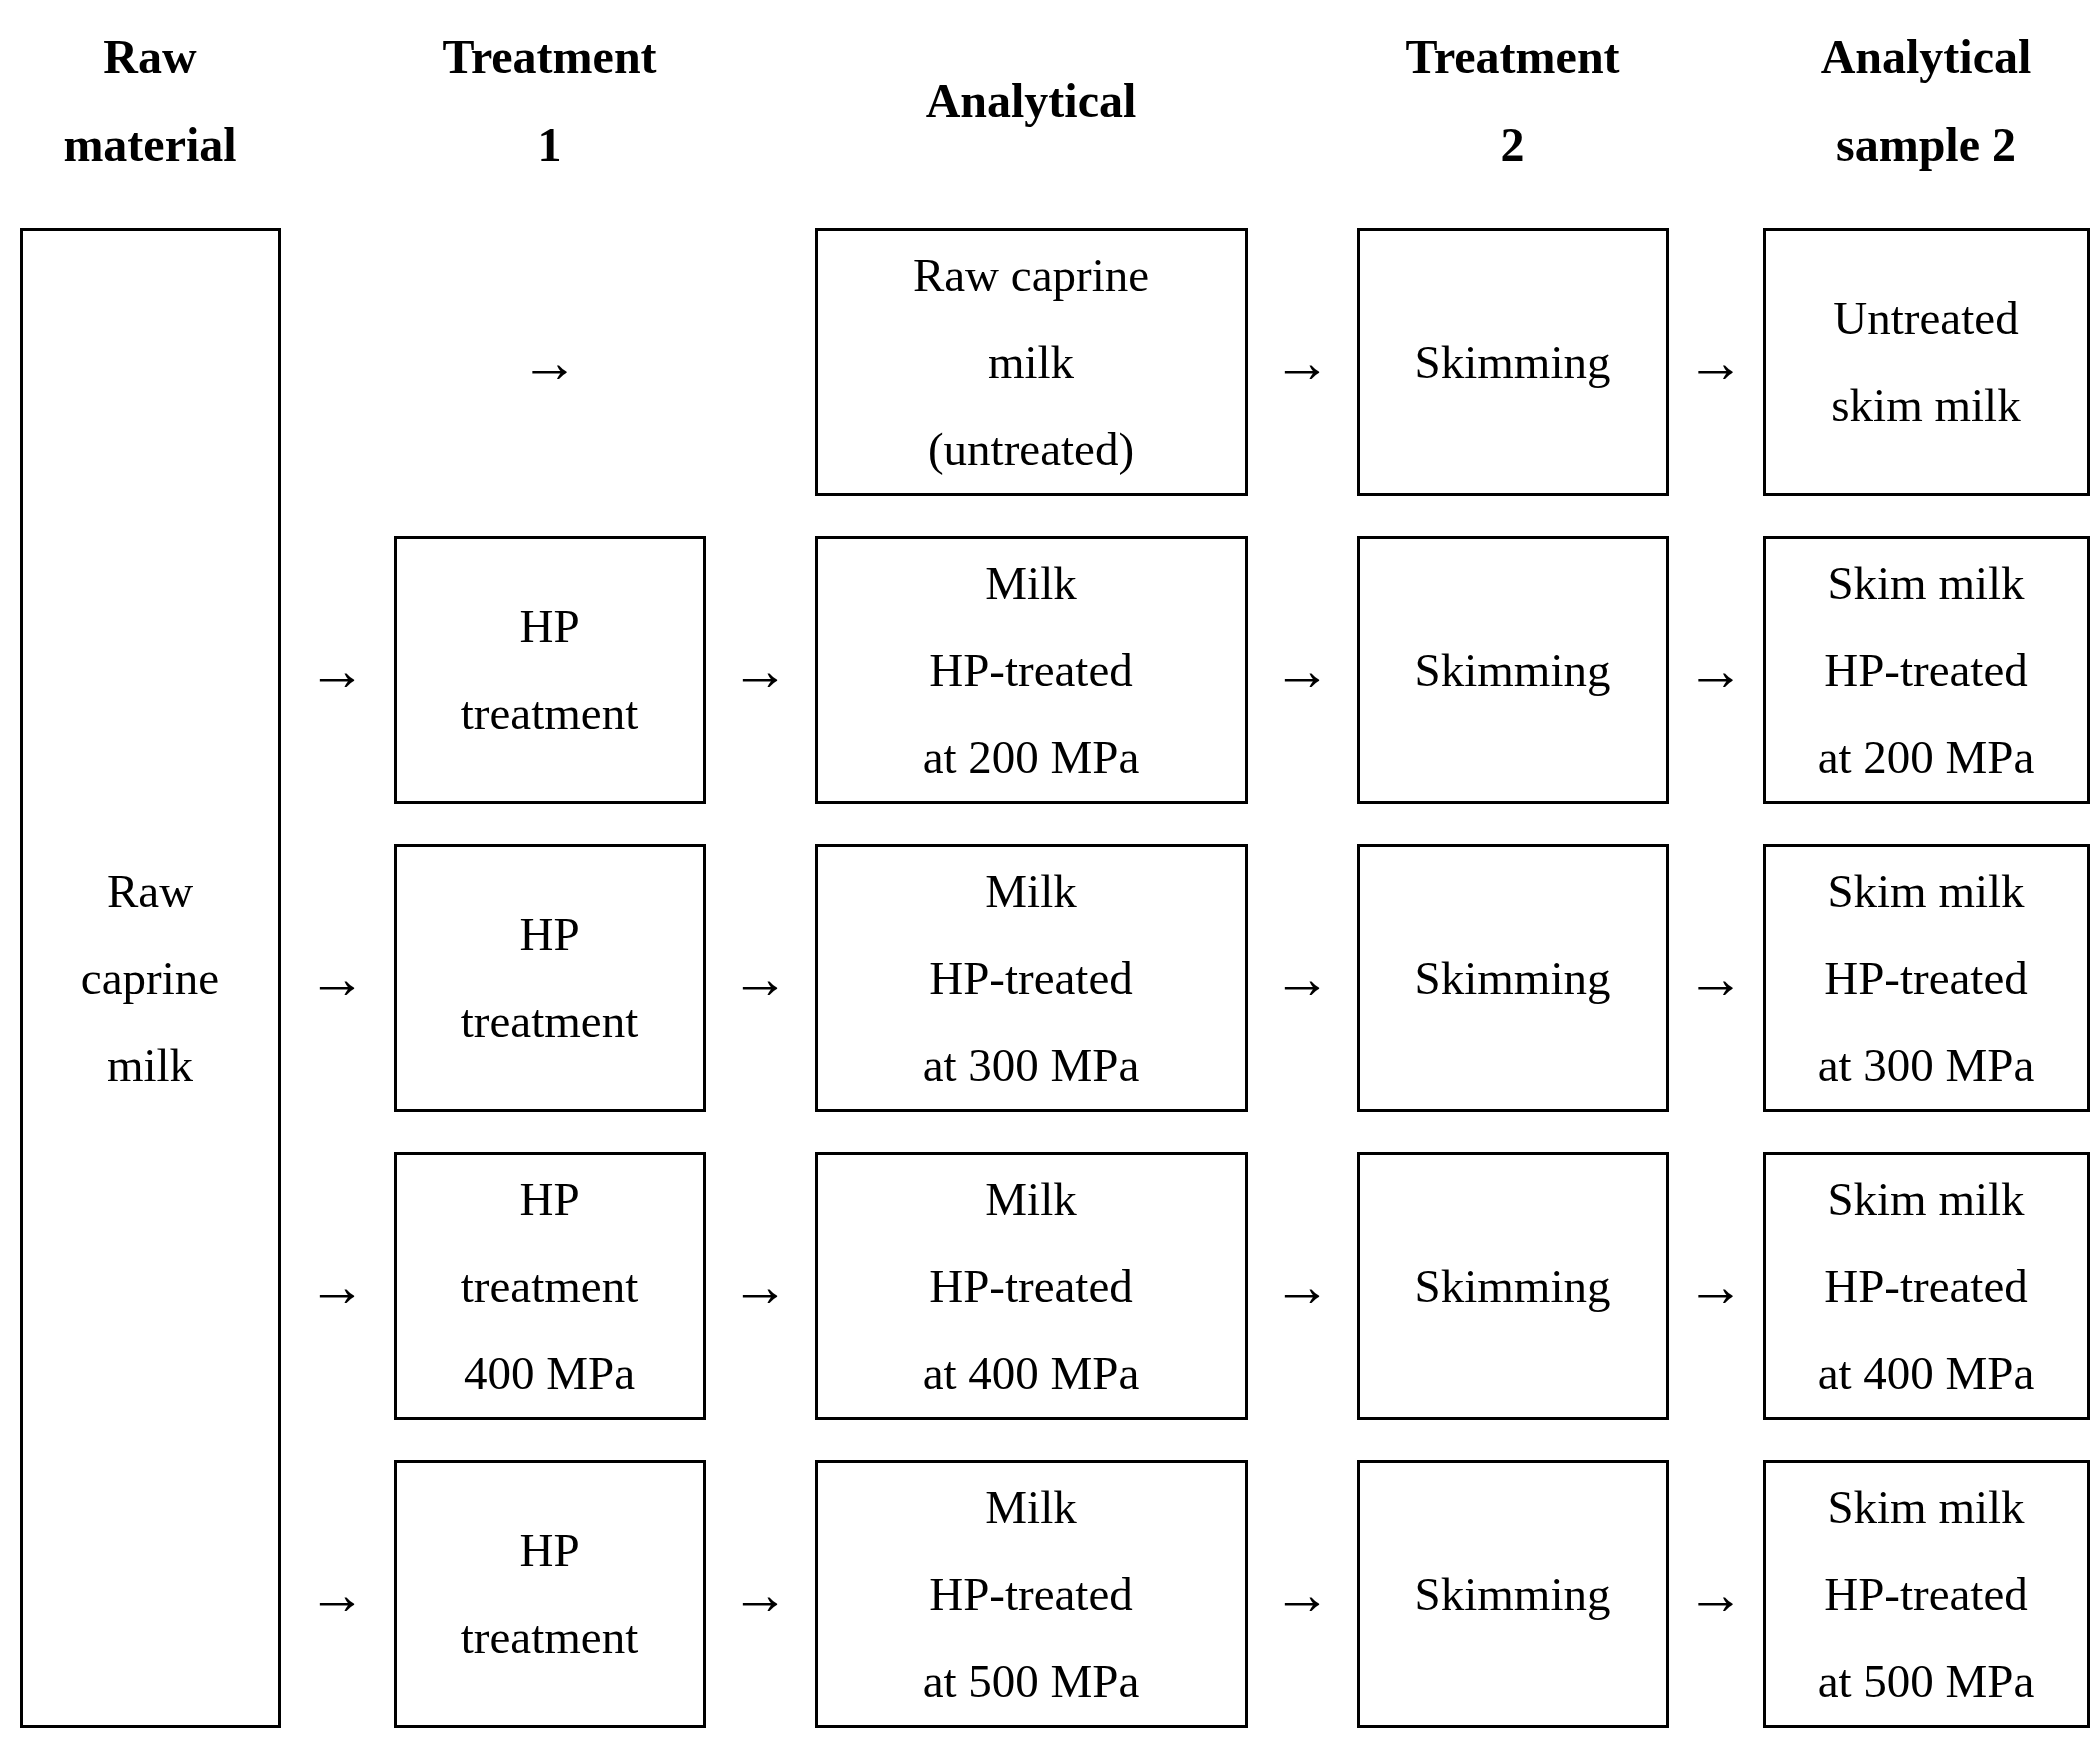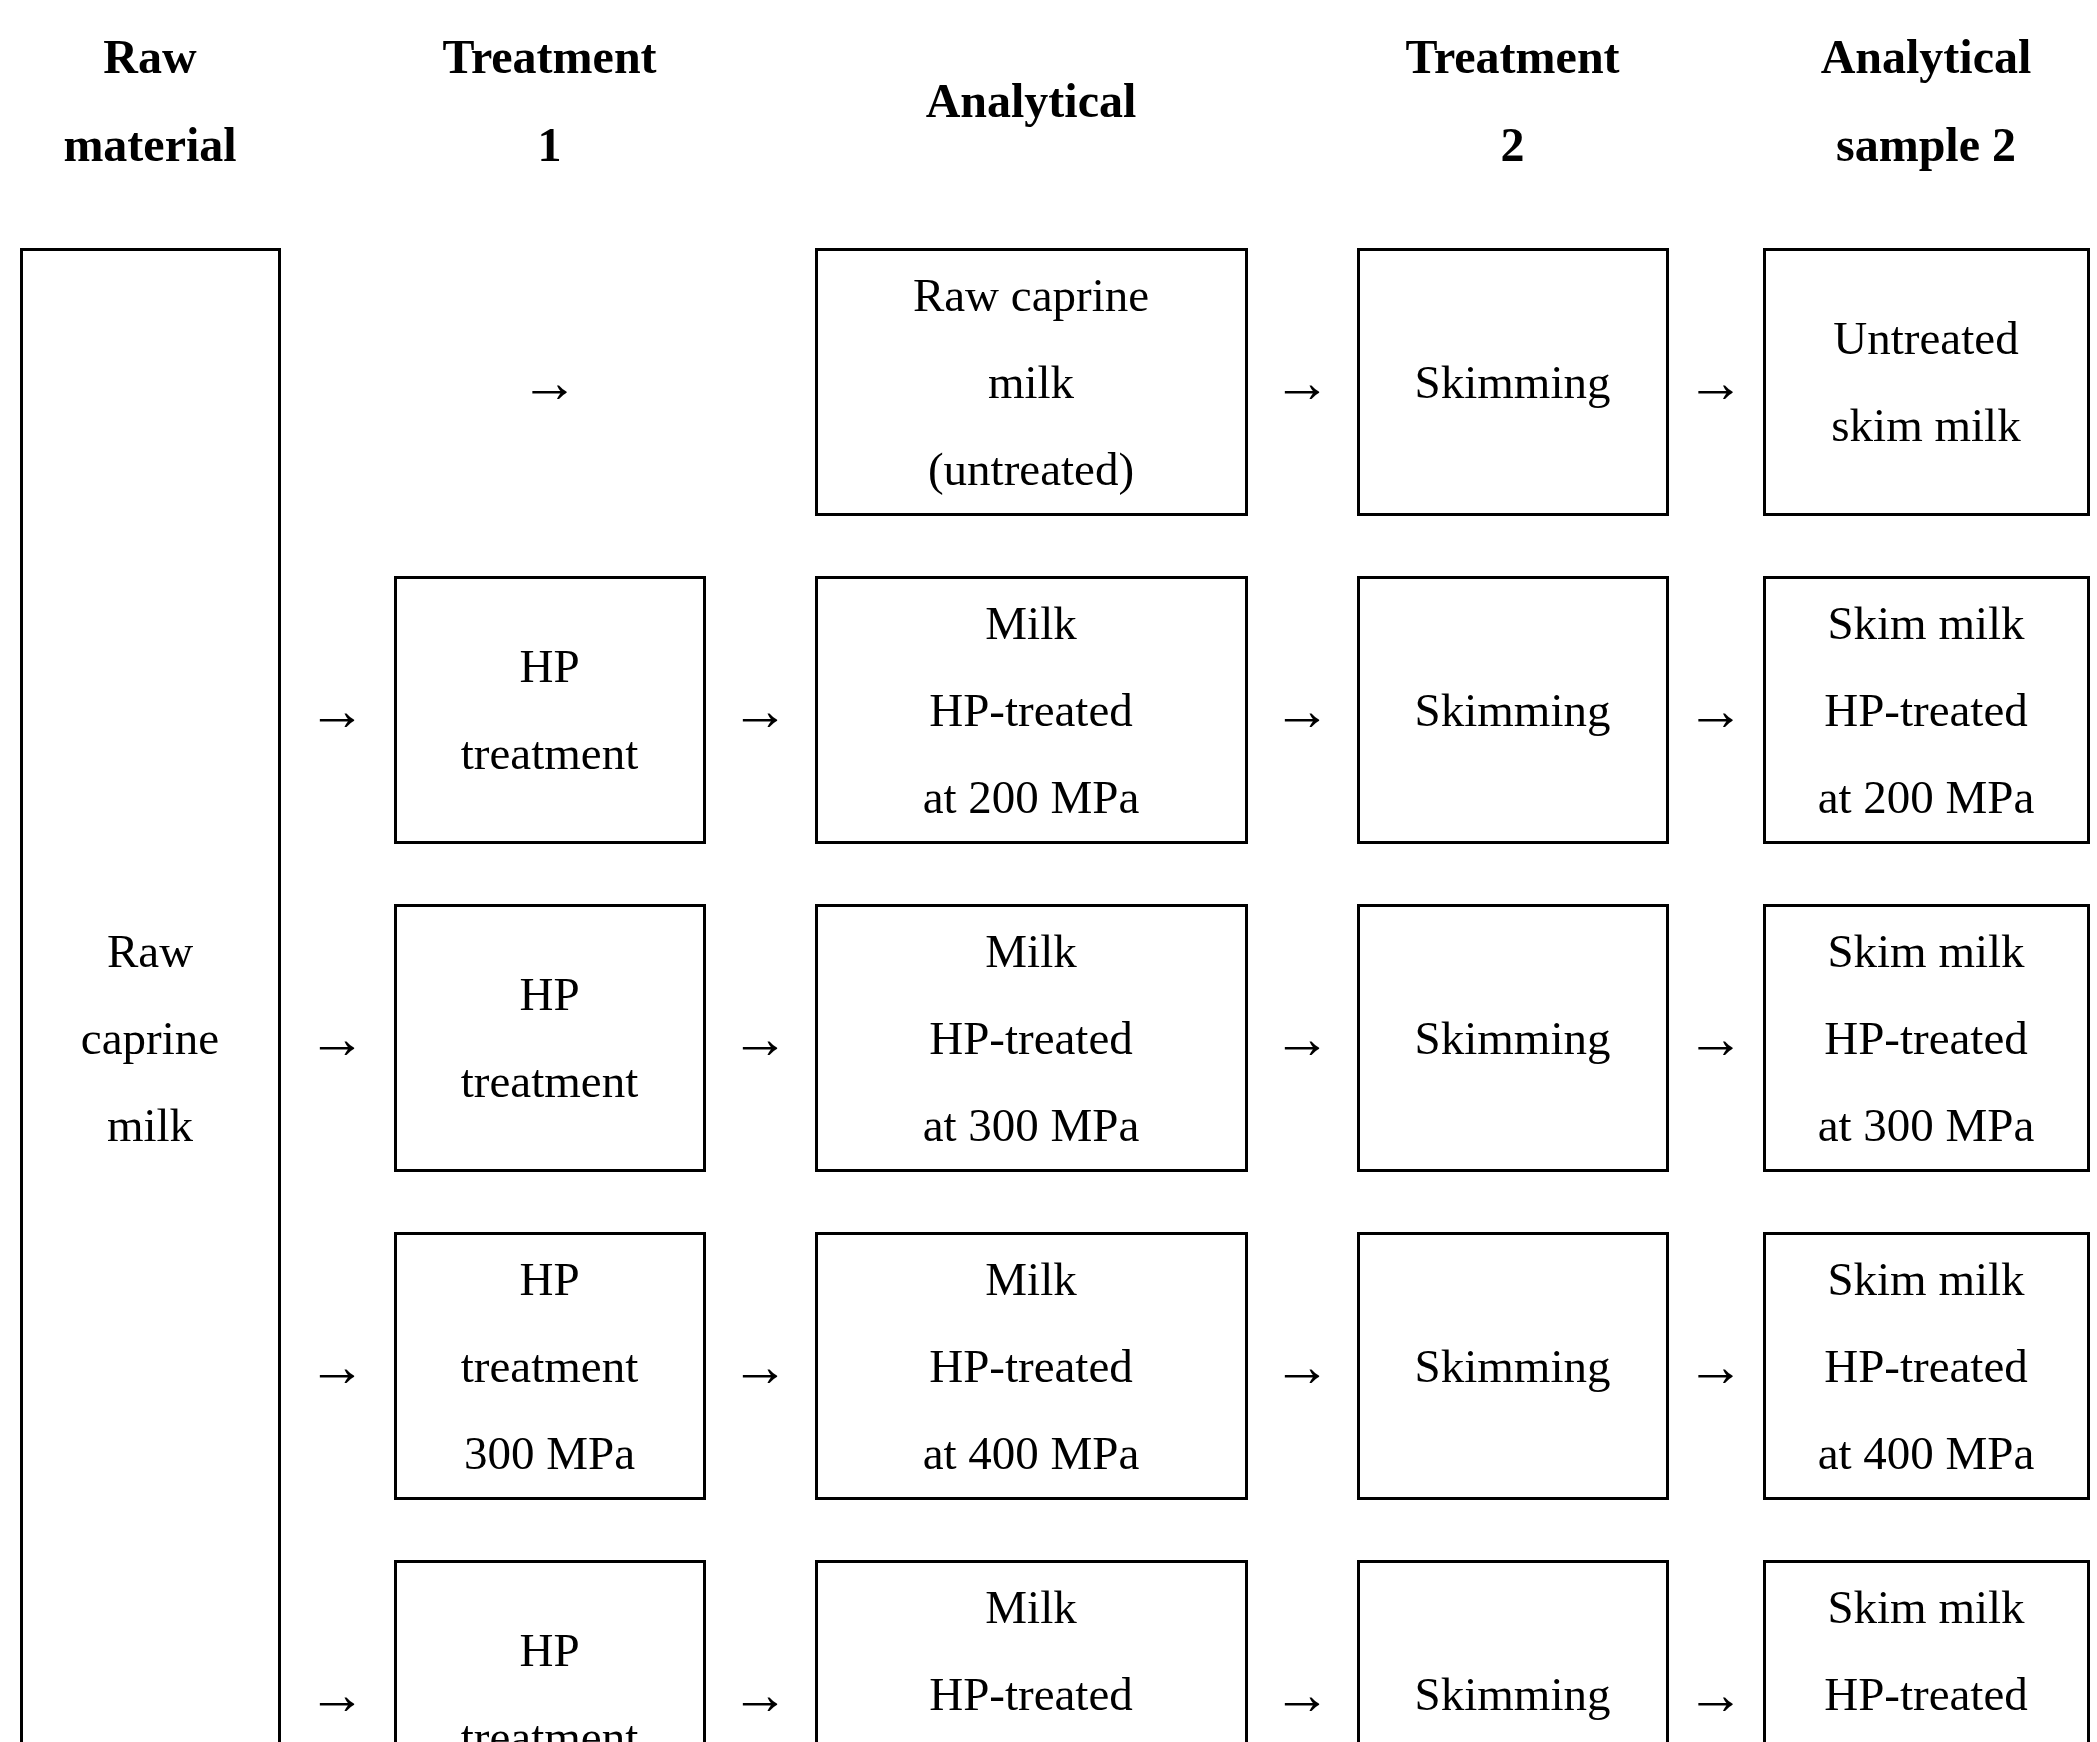--- a/index.html
+++ b/index.html
@@ -13,21 +13,21 @@
     overflow: hidden;
   }
   .grid {
     box-sizing: border-box;
     width: 2097px;
     height: 1731px;
     padding: 0 8.6px 0 19.5px;
     display: grid;
     grid-template-columns: 261px 113px 312px 109px 433px 109px 312px 94px 327px;
     grid-template-rows: 188px 268px 268px 268px 268px 268px;
-    row-gap: 60px;
+    row-gap: 40px;
   }
   .hdr {
     display: flex;
     flex-direction: column;
     justify-content: center;
     align-items: center;
     text-align: center;
     font-weight: bold;
     font-size: 48px;
     line-height: 88px;
@@ -143,21 +143,21 @@
   <div class="box" style="grid-area:4/9">
       <div>Skim milk</div>
       <div>HP-treated</div>
       <div>at 300 MPa</div>
     </div>
 
   <div class="arrow" style="grid-area:5/2">→</div>
   <div class="box" style="grid-area:5/3">
       <div>HP</div>
       <div>treatment</div>
-      <div>300 MPa</div>
+      <div>400 MPa</div>
     </div>
   <div class="arrow" style="grid-area:5/4">→</div>
   <div class="box" style="grid-area:5/5">
       <div>Milk</div>
       <div>HP-treated</div>
       <div>at 400 MPa</div>
     </div>
   <div class="arrow" style="grid-area:5/6">→</div>
   <div class="box" style="grid-area:5/7">
       <div>Skimming</div>

